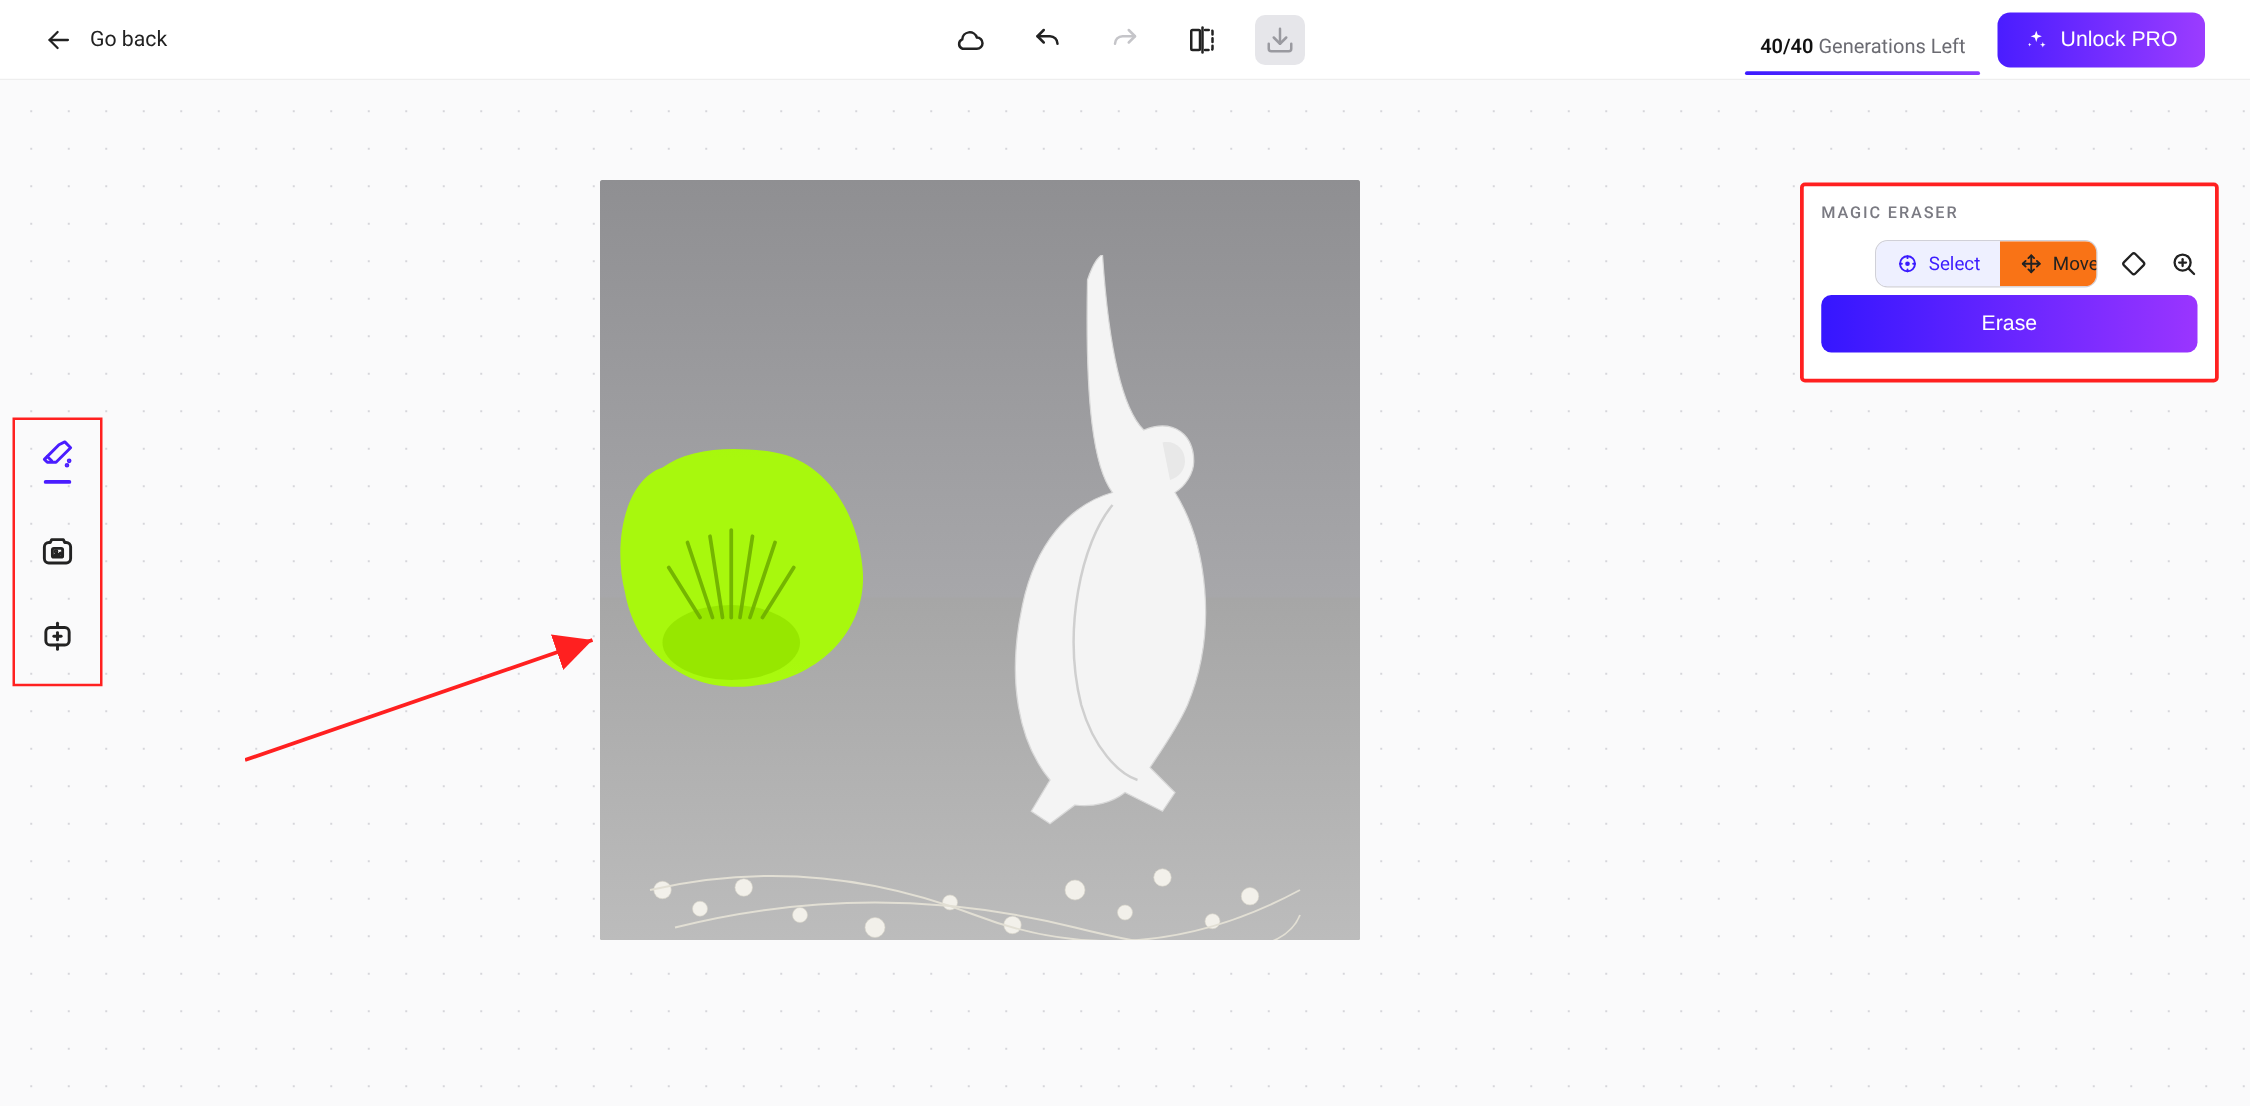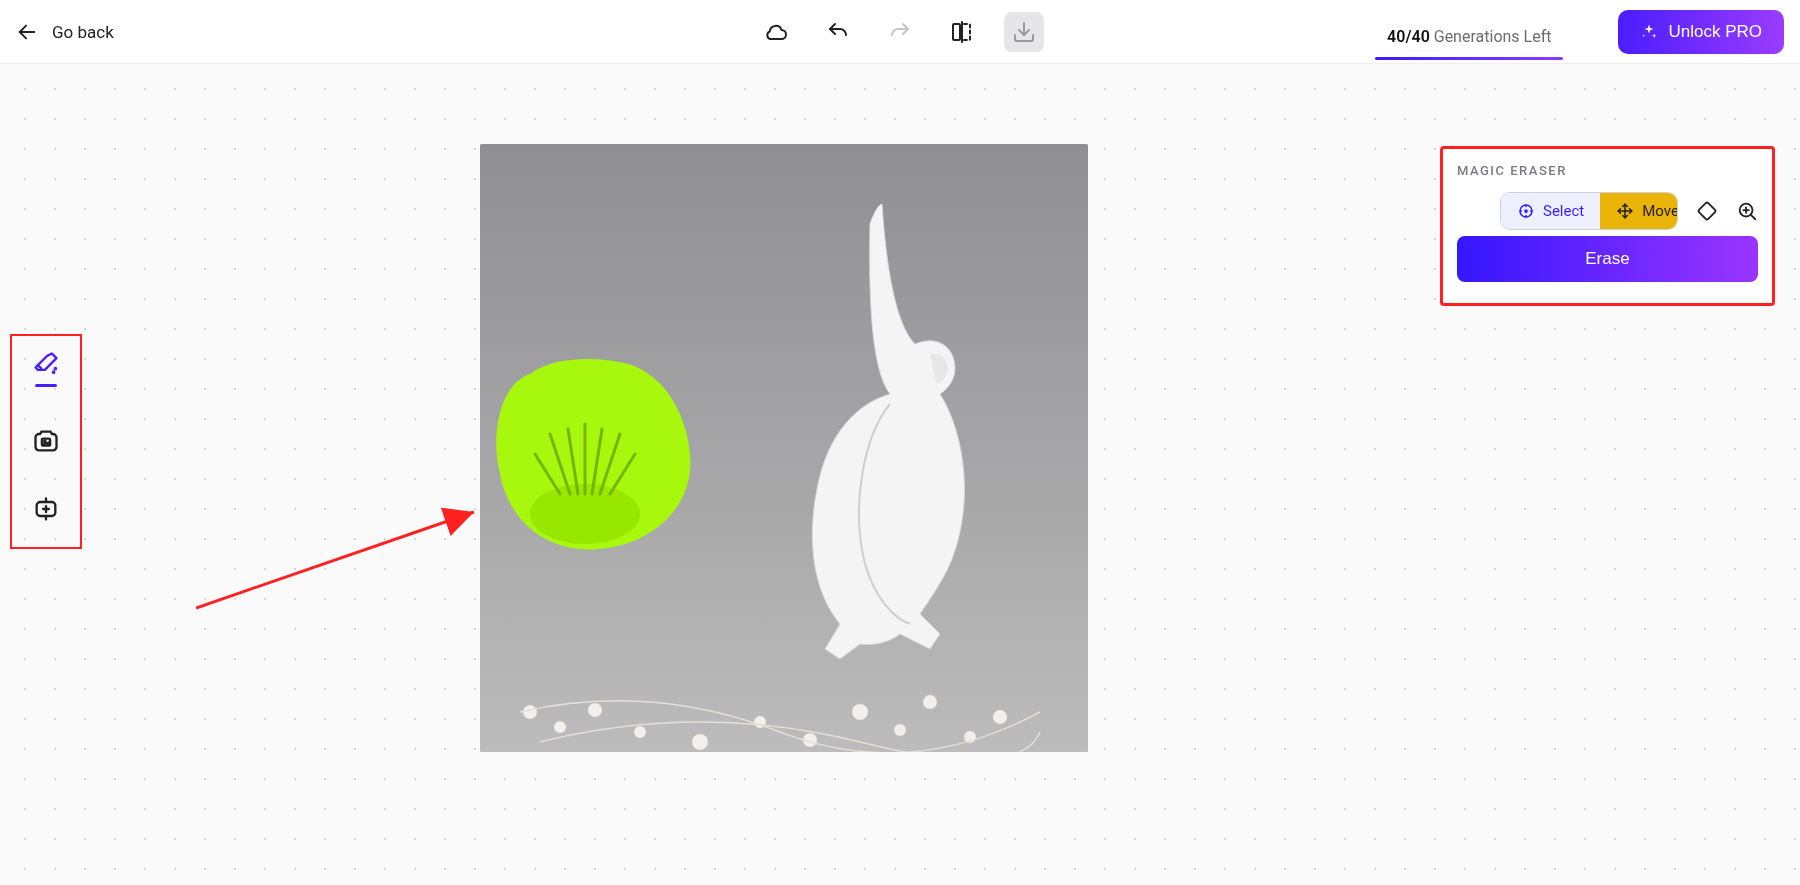--- a/index.html
+++ b/index.html
@@ -1,34 +1,34 @@
 <!DOCTYPE html>
 <html><head>
 <meta charset="utf-8">
 <style>
   * { box-sizing: border-box; margin: 0; padding: 0; }
   html, body { width: 100%; height: 100%; font-family: -apple-system, BlinkMacSystemFont, "Segoe UI", Roboto, sans-serif; }
   body { background: #f5f5f7; overflow: hidden; }
 
-  .topbar { position: absolute; top: 0; left: 0; right: 0; height: 64px; background: #fff; display: flex; align-items: center; padding: 0 16px; border-bottom: 1px solid #eee; }
+  .topbar { position: absolute; top: 0; left: 0; right: 0; height: 64px; background: #fff; display: flex; align-items: center; padding: 0 36px; border-bottom: 1px solid #eee; }
   .go-back { display: flex; align-items: center; gap: 14px; color: #222; font-size: 17px; cursor: pointer; }
   .go-back svg { width: 22px; height: 22px; }
 
   .topbar-center { position: absolute; left: 50%; transform: translateX(-50%); display: flex; align-items: center; gap: 22px; }
   .icon-btn { width: 40px; height: 40px; display: flex; align-items: center; justify-content: center; border-radius: 8px; cursor: pointer; color: #222; }
   .icon-btn.disabled { color: #c5c5c9; cursor: default; }
   .icon-btn.dim { background: #e6e6ea; color: #9a9aa0; }
   .icon-btn svg { width: 24px; height: 24px; }
 
   .topbar-right { margin-left: auto; display: flex; align-items: flex-end; gap: 26px; }
   .gen-left { font-size: 16px; color: #6b6b72; position: relative; padding-bottom: 8px; }
   .gen-left .bold { color: #111; font-weight: 600; }
   .gen-underline { position: absolute; left: -12px; right: -12px; bottom: -6px; height: 3px; background: linear-gradient(90deg,#3b1bff,#8a3cff); border-radius: 2px; }
 
-  .unlock-btn { background: linear-gradient(90deg,#4a1dff,#9b3cff); color: #fff; border: none; border-radius: 10px; padding: 12px 22px; font-size: 17px; font-weight: 500; display: flex; align-items: center; gap: 10px; cursor: pointer; margin-left: 41px; }
+  .unlock-btn { background: linear-gradient(90deg,#4a1dff,#9b3cff); color: #fff; border: none; border-radius: 10px; padding: 12px 22px; font-size: 17px; font-weight: 500; display: flex; align-items: center; gap: 10px; cursor: pointer; }
   .unlock-btn svg { width: 18px; height: 18px; }
 
   .canvas-area { position: absolute; top: 64px; left: 0; right: 0; bottom: 0; background: #fafafb; background-image: radial-gradient(#d6d6db 1px, transparent 1px); background-size: 30px 30px; background-position: 10px 10px; }
 
   .left-toolbar { position: absolute; left: 10px; top: 270px; width: 72px; height: 215px; border: 2px solid #ff2020; background: transparent; display: flex; flex-direction: column; align-items: center; padding-top: 14px; gap: 40px; }
   .tool-slot { width: 34px; display: flex; flex-direction: column; align-items: center; gap: 6px; cursor: pointer; }
   .tool-slot svg { width: 28px; height: 28px; }
   .tool-slot.active svg { color: #4a1dff; }
   .tool-slot .underline { width: 22px; height: 3px; background: #4a1dff; border-radius: 2px; }
 
@@ -38,21 +38,21 @@
   .main-image .wall { position: absolute; inset: 0; background: linear-gradient(180deg,#8f8f92 0%, #a7a7aa 55%, #9a9a9c 55%, #b1b1b1 100%); }
   .main-image .floor { position: absolute; left: 0; right: 0; bottom: 0; height: 45%; background: linear-gradient(180deg,#a6a6a6,#bcbcbc); }
   .cat { position: absolute; left: 300px; top: 60px; width: 230px; height: 460px; }
   .highlight { position: absolute; left: 10px; top: 200px; width: 210px; height: 220px; }
   .beads { position: absolute; left: 20px; bottom: 0; width: 560px; height: 140px; }
 
   .right-panel { position: absolute; right: 25px; top: 82px; width: 335px; height: 160px; background: #fff; border: 3px solid #ff2020; border-radius: 4px; padding: 14px 14px 14px 14px; }
   .panel-title { font-size: 13px; letter-spacing: 1.5px; color: #7a7a82; font-weight: 500; margin-bottom: 14px; }
   .seg-row { display: flex; align-items: center; gap: 18px; margin-left: 43px; }
   .seg { display: flex; border: 1px solid #d0d0d8; border-radius: 10px; overflow: hidden; }
-  .seg-btn { display: flex; align-items: center; gap: 8px; padding: 9px 16px; font-size: 15px; cursor: pointer; background: #eab308; color: #222; }
+  .seg-btn { display: flex; align-items: center; gap: 8px; padding: 9px 16px; font-size: 15px; cursor: pointer; background: #f97316; color: #222; }
   .seg-btn.active { background: #eef0ff; color: #3b1bff; }
   .seg-btn svg { width: 18px; height: 18px; }
   .seg-divider { width: 1px; background: #d0d0d8; }
   .sm-icon { width: 24px; height: 24px; cursor: pointer; color: #222; display:flex; align-items:center; justify-content:center;}
   .sm-icon svg { width: 22px; height: 22px; }
 
   .erase-btn { margin-top: 6px; width: 100%; background: linear-gradient(90deg,#3516ff,#9a35ff); color: #fff; border: none; border-radius: 8px; padding: 13px 0; font-size: 17px; font-weight: 500; cursor: pointer; }
 </style>
 </head>
 <body>

